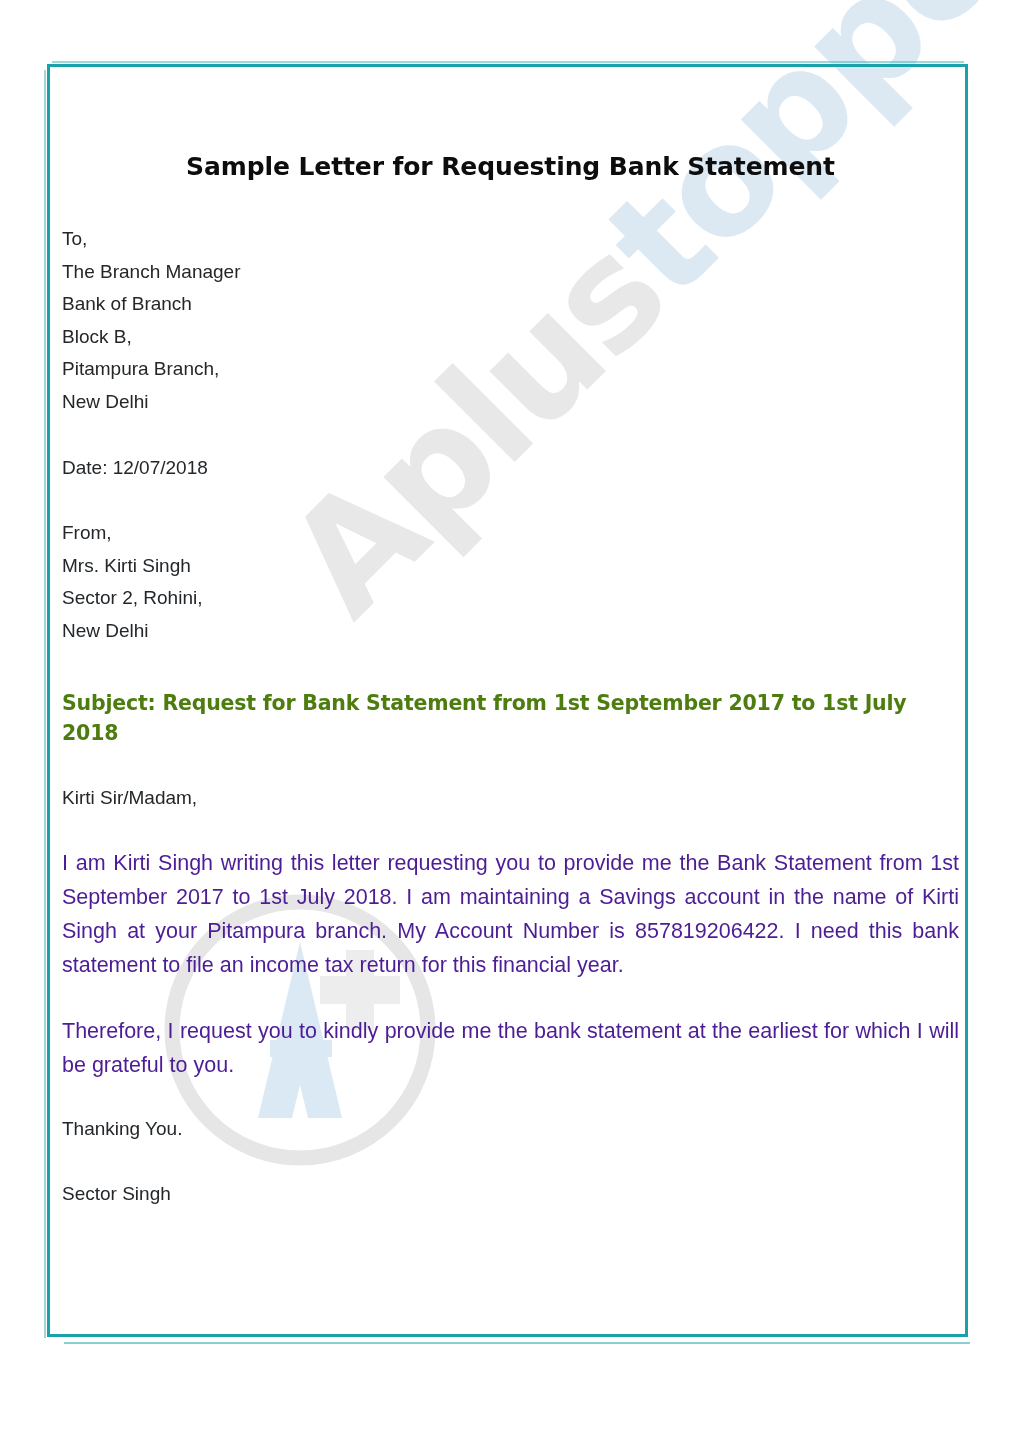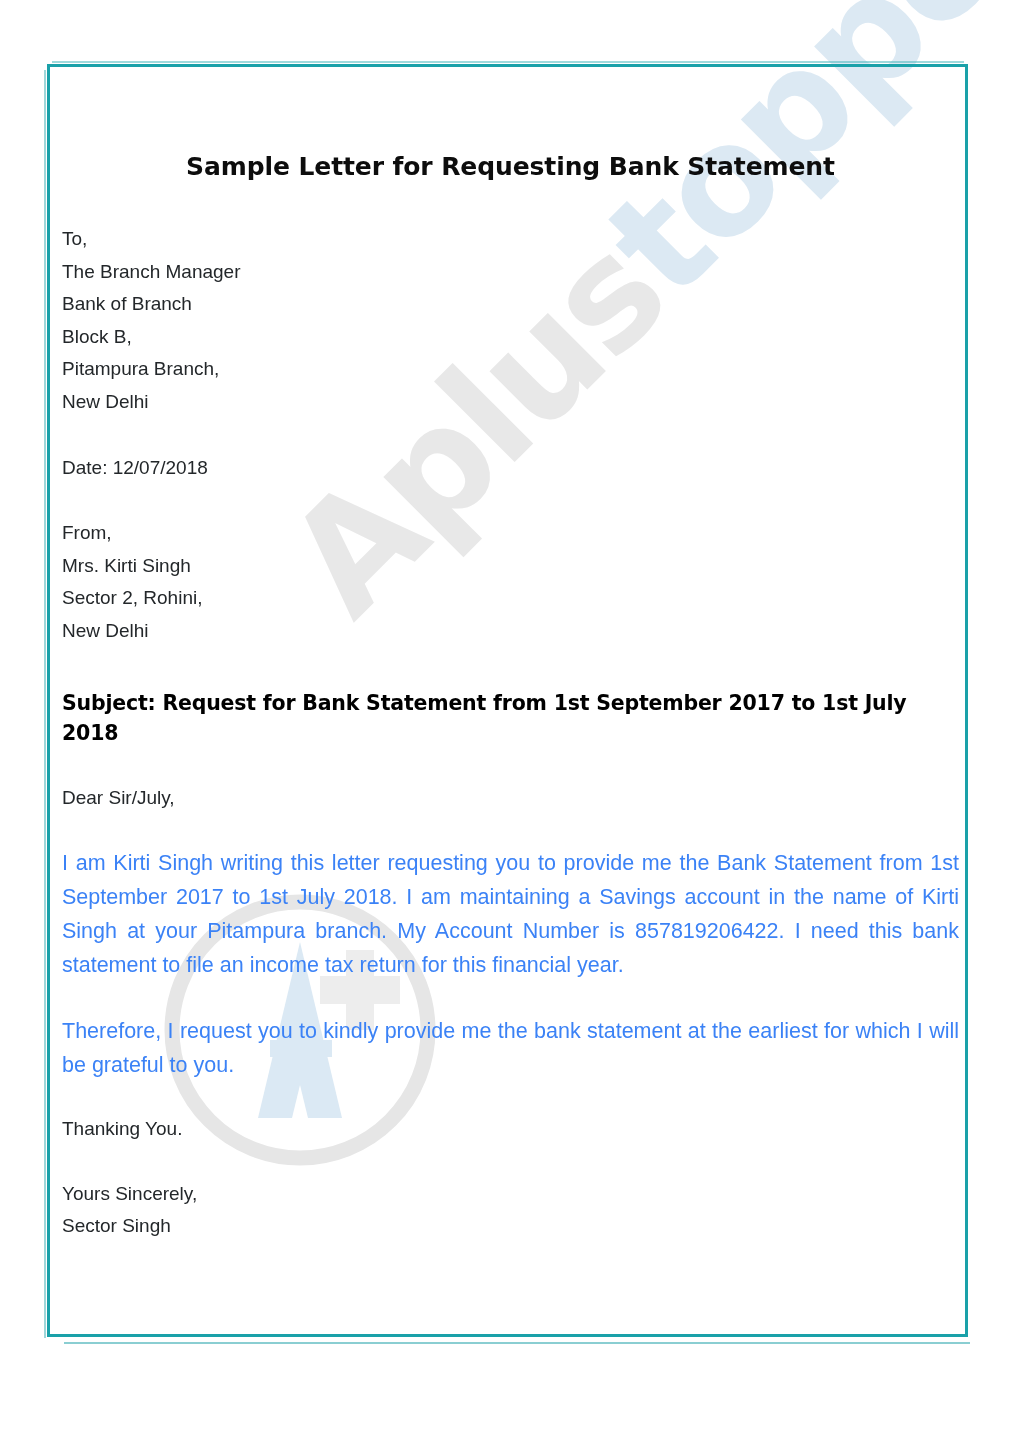--- a/index.html
+++ b/index.html
@@ -138,35 +138,35 @@
   }
   .from-block {
     margin-top: 33px;
   }
 
   .subject {
     margin-top: 40px;
     font-family: "DejaVu Sans", sans-serif;
     font-size: 20.5px;
     font-weight: bold;
-    color: #000000;
+    color: #4d7c0f;
     line-height: 30px;
     letter-spacing: -0.2px;
   }
 
   .salutation {
     margin-top: 34px;
   }
 
   .para {
     margin-top: 32px;
     text-align: justify;
     font-size: 21.5px;
     line-height: 34px;
-    color: #3b82f6;
+    color: #4c1d95;
   }
 
   .closing {
     margin-top: 31px;
   }
   .signature {
     margin-top: 32px;
   }
 
   .line {
@@ -212,27 +212,26 @@
 
     <div class="block from-block">
       <span class="line">From,</span>
       <span class="line">Mrs. Kirti Singh</span>
       <span class="line">Sector 2, Rohini,</span>
       <span class="line">New Delhi</span>
     </div>
 
     <div class="subject">Subject: Request for Bank Statement from 1st September 2017 to 1st July 2018</div>
 
-    <div class="block salutation">Dear Sir/July,</div>
+    <div class="block salutation">Kirti Sir/Madam,</div>
 
     <div class="para">I am Kirti Singh writing this letter requesting you to provide me the Bank Statement from 1st September 2017 to 1st July 2018. I am maintaining a Savings account in the name of Kirti Singh at your Pitampura branch. My Account Number is 857819206422. I need this bank statement to file an income tax return for this financial year.</div>
 
     <div class="para">Therefore, I request you to kindly provide me the bank statement at the earliest for which I will be grateful to you.</div>
 
     <div class="block closing">Thanking You.</div>
 
     <div class="block signature">
-      <span class="line">Yours Sincerely,</span>
       <span class="line">Sector Singh</span>
     </div>
 
   </div>
 </div>
 
 </body></html>

